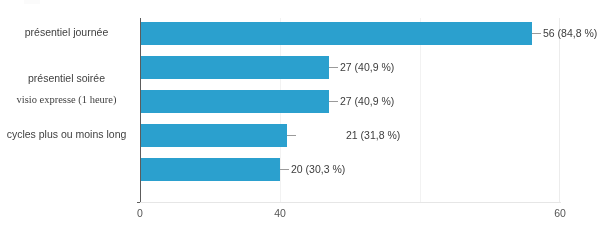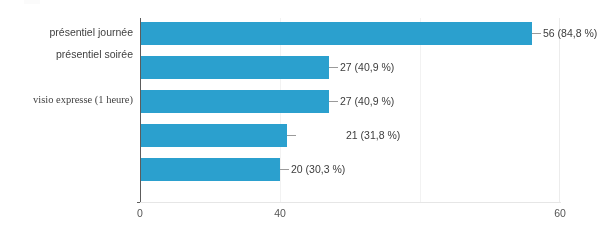--- a/index.html
+++ b/index.html
@@ -93,21 +93,21 @@
     top: 8px;
     font-size: 10.5px;
     color: #3c3c3c;
     white-space: nowrap;
     line-height: 14px;
   }
   .cat-wrap {
     position: absolute;
     left: 0;
     width: 133px;
-    text-align: right;
+    text-align: center;
     font-size: 10.5px;
     color: #3f3f3f;
     white-space: nowrap;
   }
 
   
   .xtick {
     position: absolute;
     top: 207px;
     font-size: 10.5px;
@@ -126,22 +126,23 @@
   }
 </style>
 </head>
 <body>
 
 <div id="chart-root">
 
   <div class="top-artifact"></div>
 
   <div class="cat-wrap" style="top:26px;">présentiel journée</div>
-  <div class="cat-wrap" style="top:48px;">présentiel soirée</div>
+  <div class="cat-wrap" style="top:72px;">présentiel soirée</div>
   <div class="cat-wrap" style="top:94px;font-family:Liberation Serif, serif;">visio expresse (1 heure)</div>
+  <div class="cat-wrap" style="top:128px;">cycles plus ou moins long</div>
 
   <div class="plot-area">
     <div class="gridline" style="left:0px;"></div>
     <div class="gridline" style="left:140px;"></div>
     <div class="gridline" style="left:280px;"></div>
     <div class="gridline edge-right" style="left:419px;"></div>
 
     <div class="bar-row" style="top:0px;">
       <div class="bar" style="width:392px; background:#2ba0ce;"></div>
       <div class="leader" style="left:392px;"></div>

